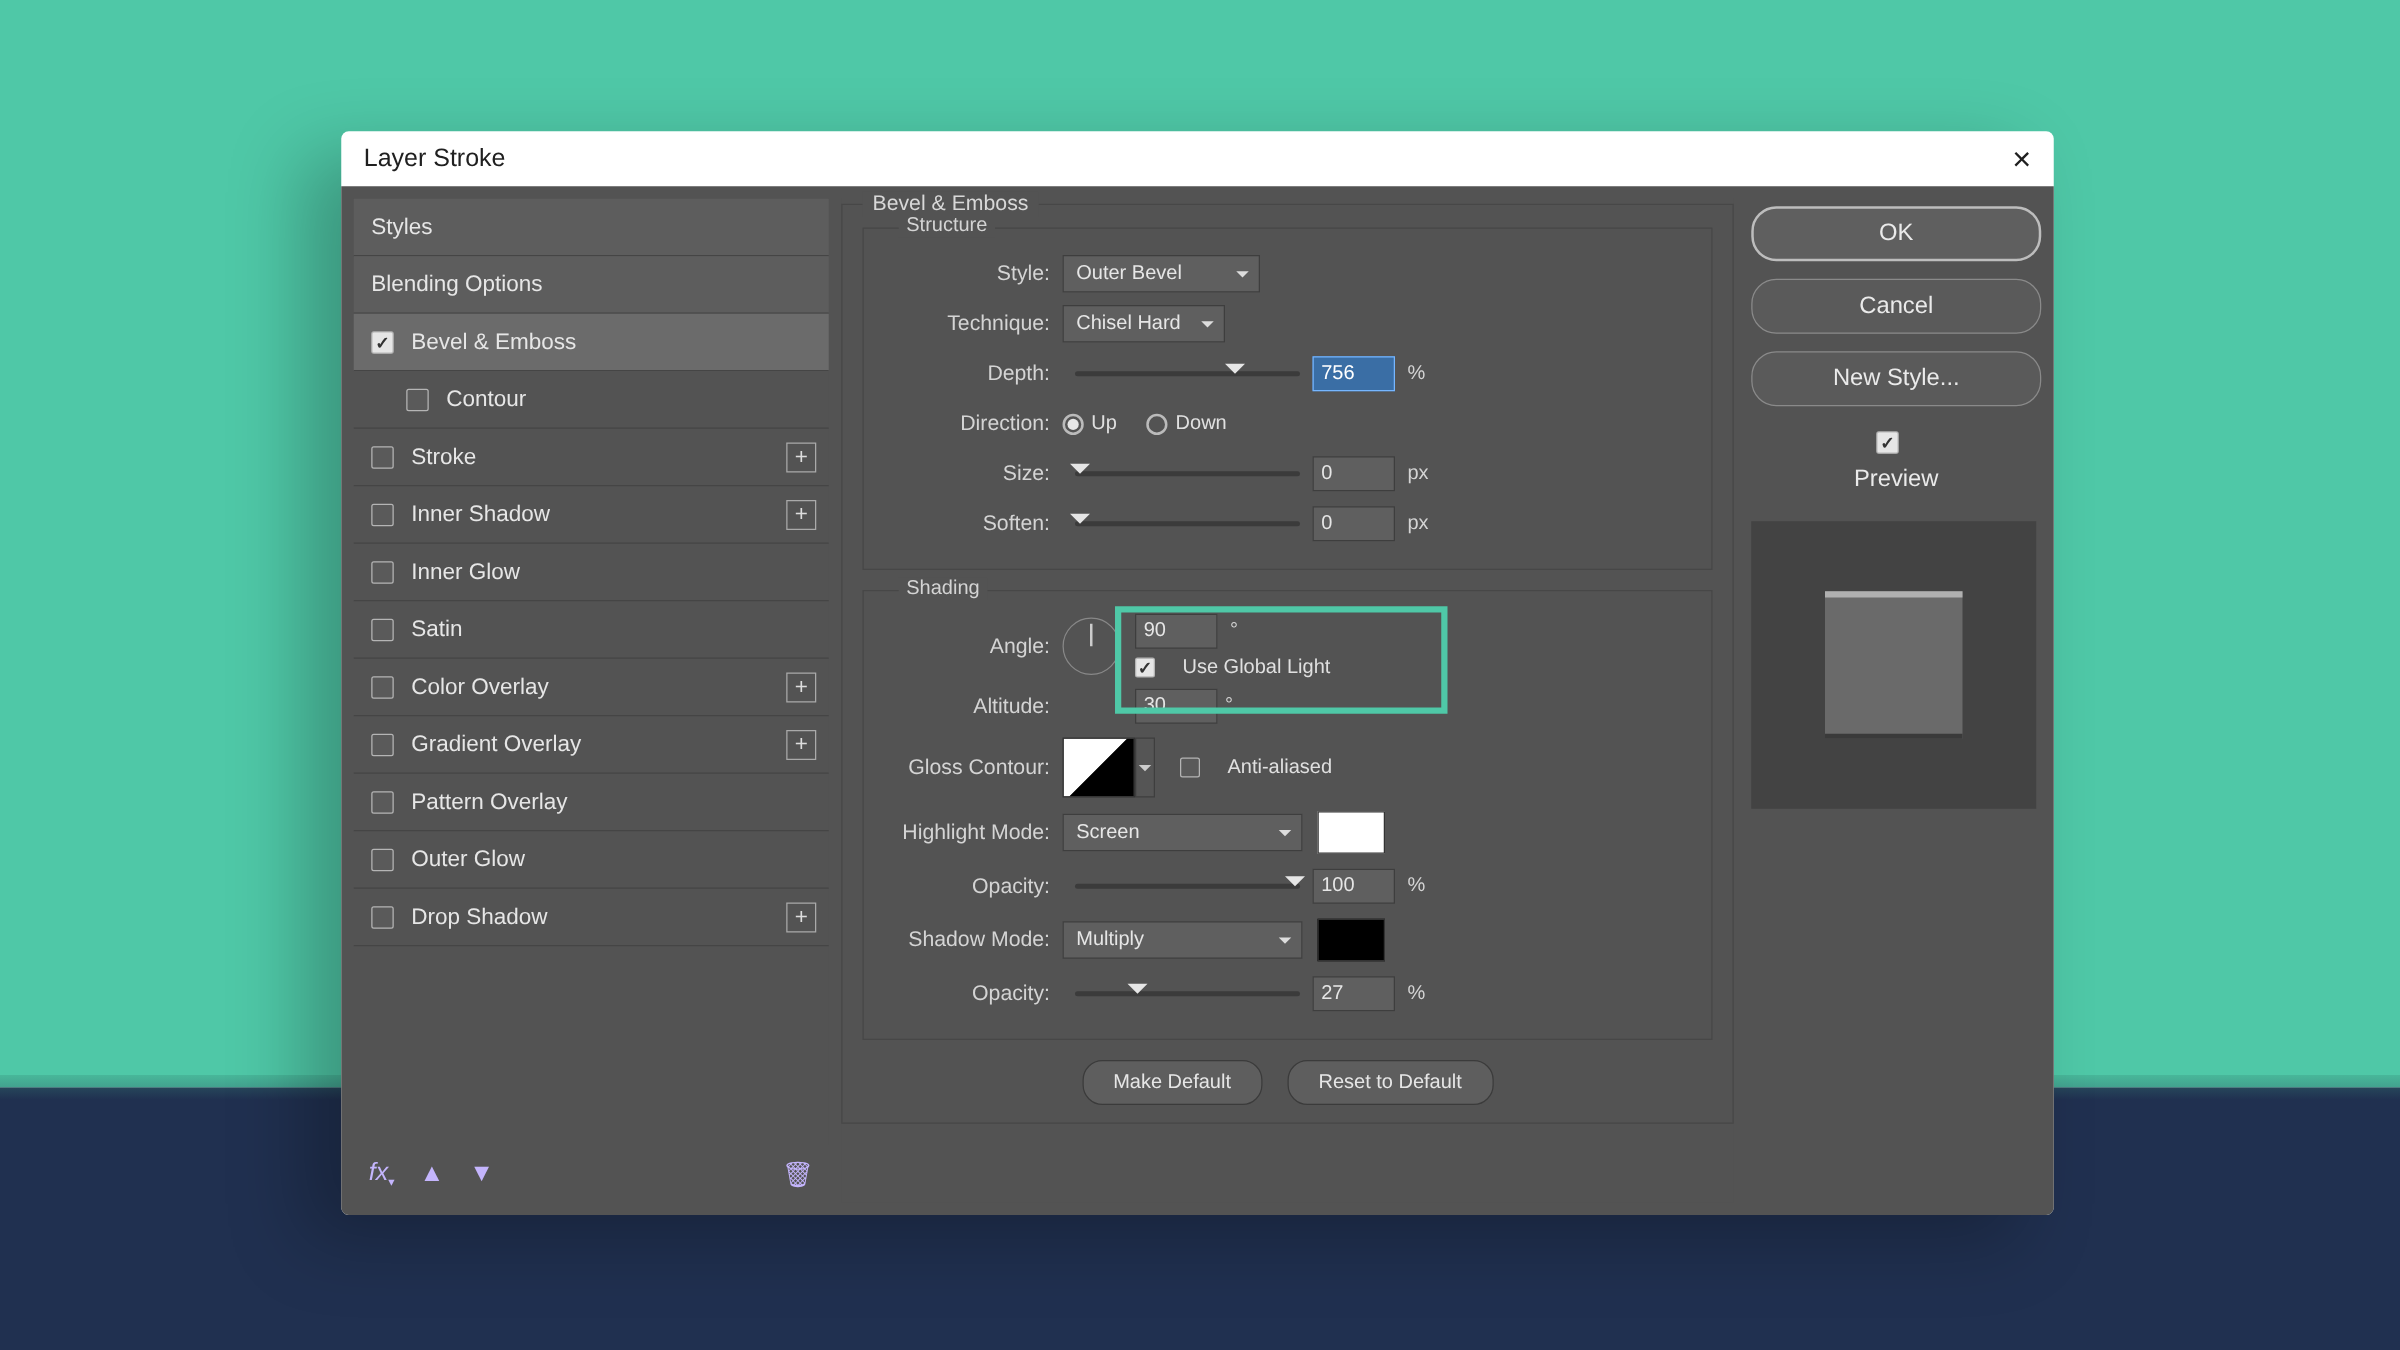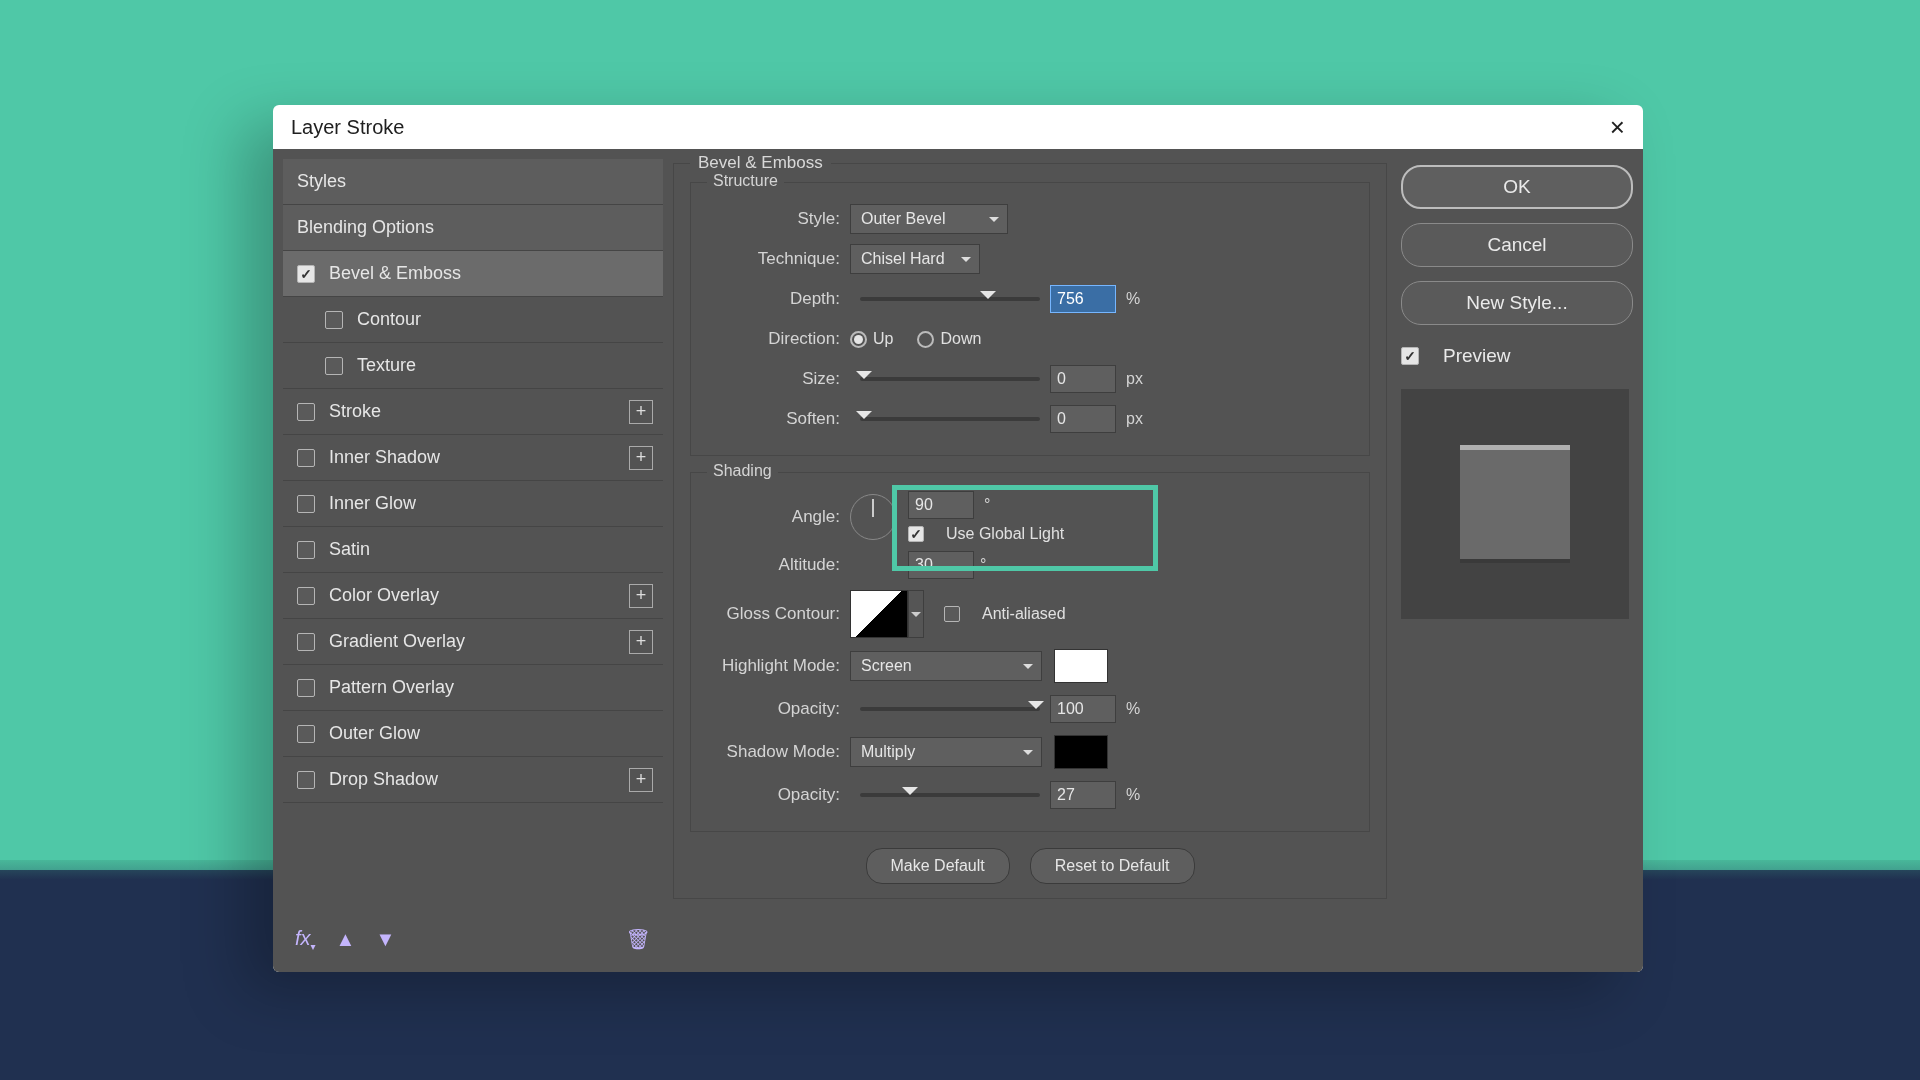--- a/index.html
+++ b/index.html
@@ -29,21 +29,21 @@
   .plus-btn { position:absolute; right:10px; width:24px; height:24px; border:1px solid #aaa; display:flex; align-items:center; justify-content:center; color:#ddd; font-size:18px; }
   .sidebar-footer { height:46px; display:flex; align-items:center; padding:0 12px; gap:20px; color:#c4b5fd;justify-content:space-between; }
   .sidebar-footer .spacer{flex:1;}
   .sf-icon { font-size:20px; cursor:pointer; }
   
   .main { flex:1; display:flex; gap:14px; }
   .settings { flex:1; background:#535353; }
   .fieldset { border:1px solid #474747; margin:4px 0 12px 0; padding:18px 16px 14px 16px; position:relative; }
   .fieldset-title { position:absolute; top:-11px; left:16px; background:#535353; padding:0 8px; color:#d8d8d8; font-size:17px; }
   .sub-fieldset { border:1px solid #474747; padding:16px 14px; position:relative; margin-bottom:16px;}
-  .sub-title { position:absolute; top:-11px; left:16px; background:#535353; padding:0 6px; color:#d4d4d4; font-size:16px; }
+  .sub-title { position:absolute; top:-11px; left:28px; background:#535353; padding:0 6px; color:#d4d4d4; font-size:16px; }
   .row { display:flex; align-items:center; height:40px; }
   .row .lbl { width:145px; text-align:right; color:#d4d4d4; font-size:17px; padding-right:10px; }
   .dropdown { background:#5f5f5f; border:1px solid #3e3e3e; color:#e6e6e6; height:30px; padding:0 26px 0 10px; font-size:16px; position:relative; display:flex; align-items:center; min-width:130px; }
   .dropdown::after { content:""; position:absolute; right:8px; top:12px; border:5px solid transparent; border-top-color:#ddd; }
   .slider-track { height:4px; background:#3b3b3b; border-radius:2px; position:relative; flex:0 0 180px; margin:0 10px; }
   .slider-thumb { position:absolute; top:-6px; width:0; height:0; border:8px solid transparent; border-top-color:#e6e6e6; }
   .num-input { width:66px; height:28px; background:#5f5f5f; border:1px solid #3e3e3e; color:#e6e6e6; font-size:16px; padding:0 6px; text-align:left; }
   .num-input.hl { background:#3a6ea5; color:#fff; border:1px solid #76b6ff; }
   .unit { color:#d4d4d4; margin-left:10px; font-size:16px; }
   .radio { width:17px; height:17px; border-radius:50%; border:2px solid #bbb; margin-right:6px; display:inline-flex; align-items:center; justify-content:center; }
@@ -55,21 +55,21 @@
   .contour-swatch { width:58px; height:48px; background:linear-gradient(135deg,#fff 0%,#fff 49%,#000 50%,#000 100%); border:1px solid #333; }
   .contour-dd { width:16px; background:#555; border:1px solid #3e3e3e; display:flex; align-items:center; justify-content:center; height:48px; }
   .contour-dd::after { content:""; border:5px solid transparent; border-top-color:#ccc; margin-top:5px;}
   .color-swatch { width:54px; height:34px; border:1px solid #333; margin-left:12px; }
   .btn { background:#5e5e5e; border:1px solid #3b3b3b; border-radius:16px; color:#e6e6e6; height:36px; padding:0 24px; font-size:16px; cursor:pointer; }
   .bottom-btns { display:flex; justify-content:center; gap:20px; margin-top:6px; }
   
   .rightcol { width:232px; display:flex; flex-direction:column; gap:14px; padding-top:6px; }
   .pill-btn { height:44px; border:1px solid #8a8a8a; border-radius:20px; background:#5a5a5a; color:#eaeaea; font-size:19px; display:flex; align-items:center; justify-content:center; cursor:pointer; }
   .pill-btn.primary { border:2px solid #bdbdbd; background:#5f5f5f; }
-  .preview-row { display:flex; align-items:center; gap:10px; color:#eaeaea; font-size:19px; margin-top:6px; }
+  .preview-row { display:flex; align-items:center; gap:10px; color:#eaeaea; font-size:19px; margin-top:6px;flex-direction:column; }
   .preview-box { width:228px; height:230px; background:#434343; display:flex; align-items:center; justify-content:center; margin-top:8px; }
   .preview-inner { width:110px; height:118px; background:#6a6a6a; border-top:5px solid #b0b0b0; border-bottom:4px solid #3a3a3a; }
 </style>
 </head>
 <body>
 
 <div class="bg-top"></div>
 <div class="bg-bottom"></div>
 <div class="bg-floor-grad"></div>
 
@@ -91,24 +91,20 @@
         </div>
 
         <div class="list-item selected">
           <span class="cb checked"></span>
           <span>Bevel &amp; Emboss</span>
         </div>
         <div class="list-item indent">
           <span class="cb"></span>
           <span>Contour</span>
         </div>
-        <div class="list-item indent">
-          <span class="cb"></span>
-          <span>Texture</span>
-        </div>
         <div class="list-item">
           <span class="cb"></span>
           <span>Stroke</span>
           <span class="plus-btn">+</span>
         </div>
         <div class="list-item">
           <span class="cb"></span>
           <span>Inner Shadow</span>
           <span class="plus-btn">+</span>
         </div>

